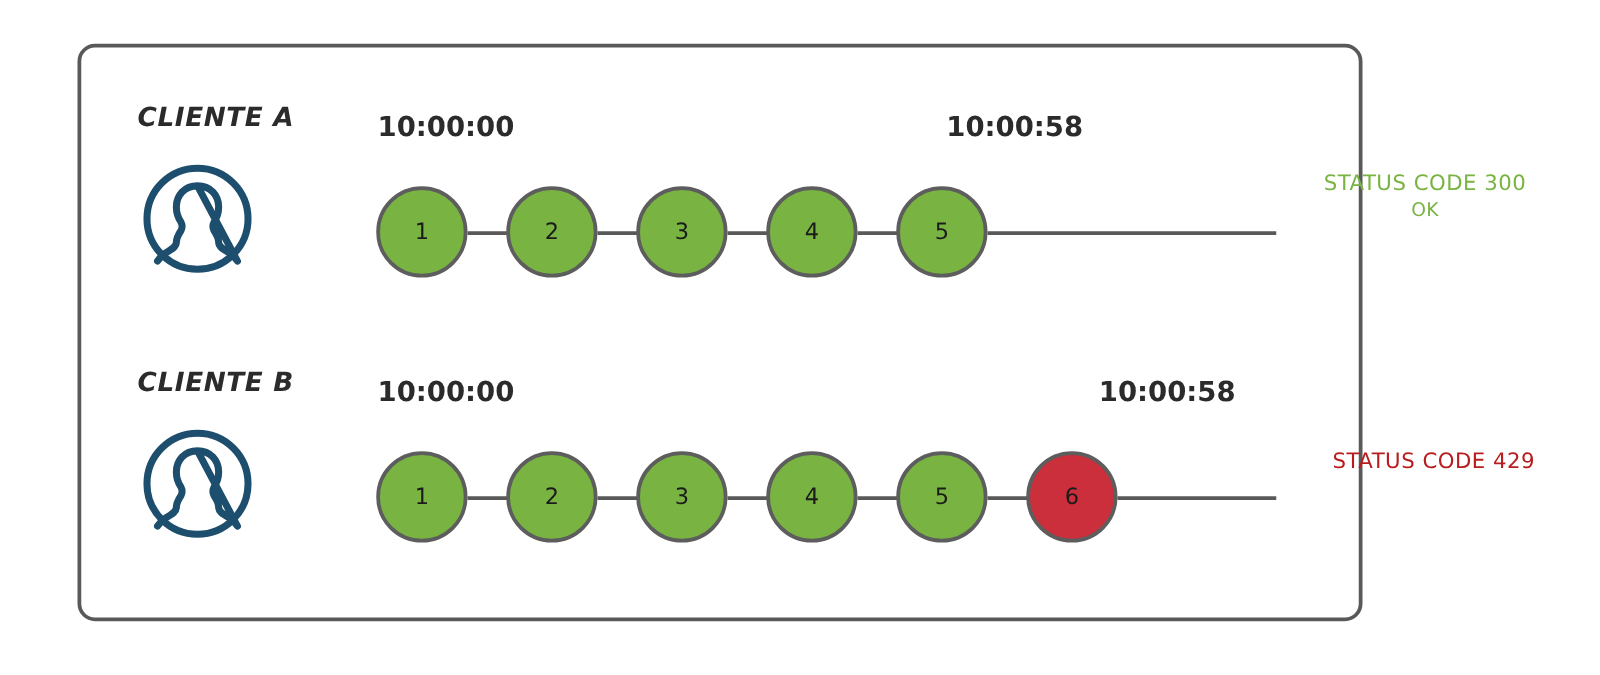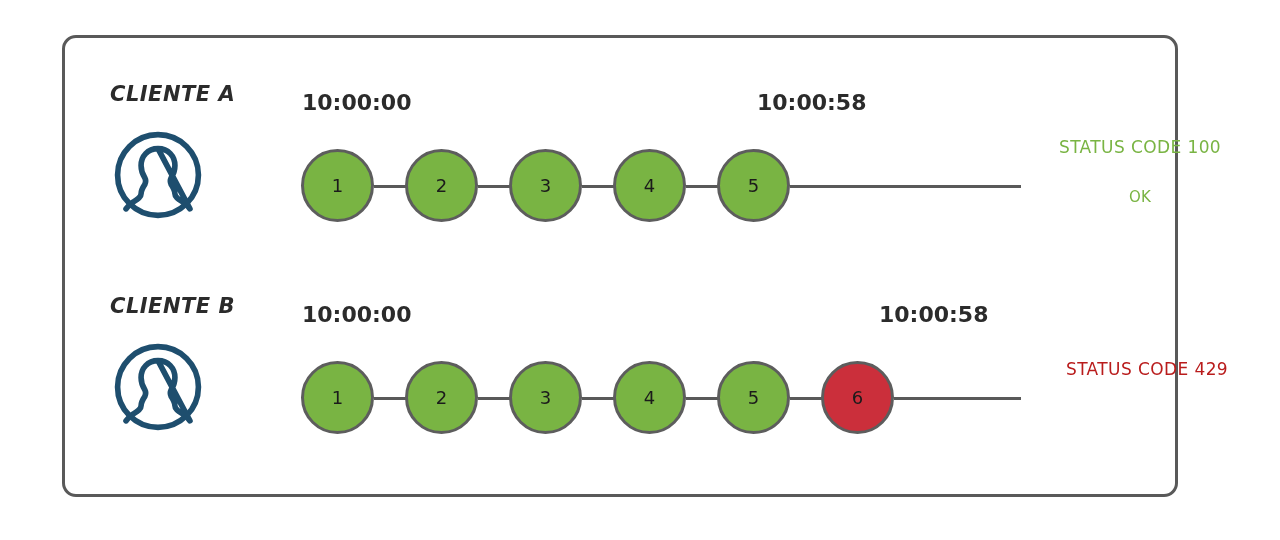--- a/index.html
+++ b/index.html
@@ -12,21 +12,21 @@
     height: 540px;
     position: relative;
     overflow: hidden;
     font-family: "DejaVu Sans", sans-serif;
   }
 
   #diagram-frame {
     position: absolute;
     left: 62px;
     top: 35px;
-    width: 1116px;
+    width: 1028px;
     height: 462px;
     border: 3px solid #595959;
     border-radius: 14px;
     box-sizing: border-box;
     background: #ffffff;
   }
 
   .client-row {
     position: absolute;
     left: 0;
@@ -121,21 +121,20 @@
   }
   .status-main {
     font-size: 17px;
     letter-spacing: 0.4px;
     line-height: 22px;
   }
   .status-sub {
     font-size: 15px;
     letter-spacing: 0.2px;
     line-height: 21px;
-    margin-top: 29px;
   }
   .status-ok .status-main, .status-ok .status-sub { color: #79b443; }
   .status-err .status-main, .status-err .status-sub { color: #b91c1c; }
 </style>
 </head>
 <body>
 
 <div id="diagram-frame">
 
   <div class="client-row" id="row-client-a">
@@ -174,21 +173,21 @@
       <div class="connector" style="left:725px; width:231px;"></div>
 
       <div class="node node-ok" style="left:236px;">1</div>
       <div class="node node-ok" style="left:340px;">2</div>
       <div class="node node-ok" style="left:444px;">3</div>
       <div class="node node-ok" style="left:548px;">4</div>
       <div class="node node-ok" style="left:652px;">5</div>
     </div>
 
     <div class="status-block status-ok">
-      <div class="status-main">STATUS CODE 100</div>
+      <div class="status-main">STATUS CODE 300</div>
       <div class="status-sub">OK</div>
     </div>
   </div>
 
   <div class="client-row" id="row-client-b">
 
     <div class="client-label">CLIENTE B</div>
 
     <div class="avatar">
       <svg viewBox="0 0 100 100" width="94" height="94" aria-hidden="true">

